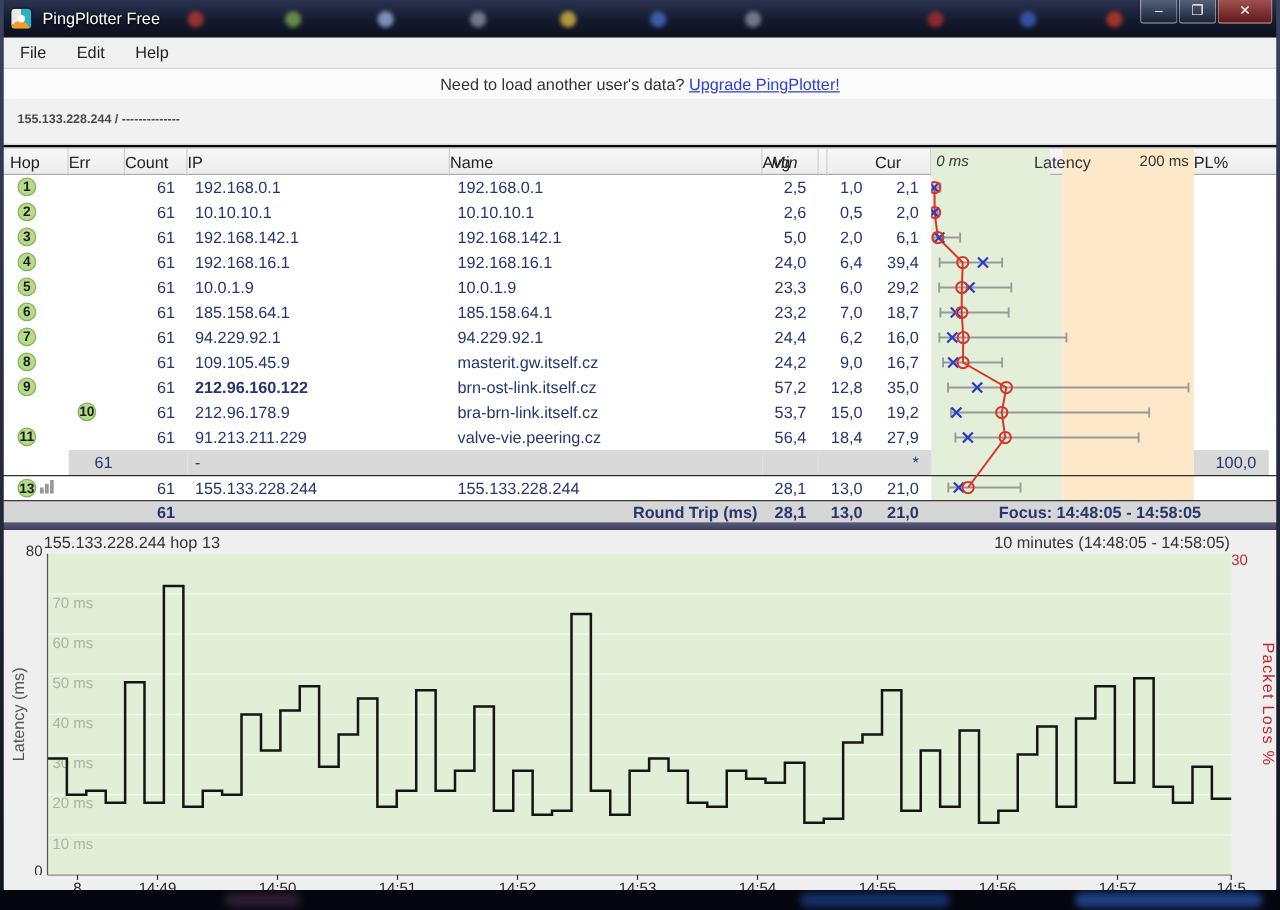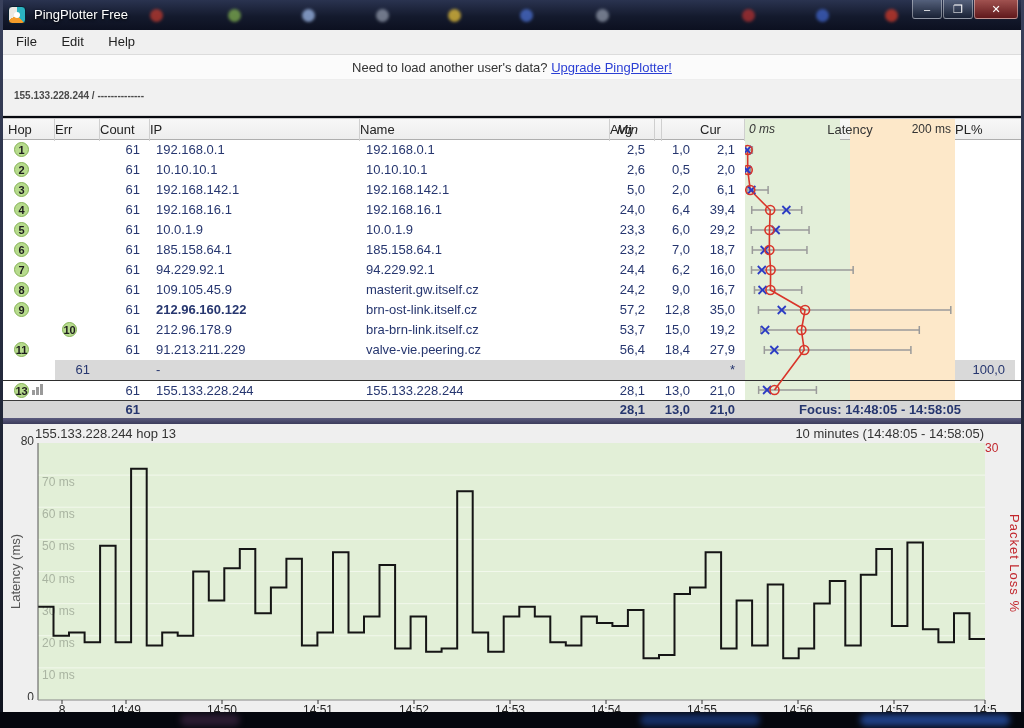--- a/index.html
+++ b/index.html
@@ -378,20 +378,21 @@
         <circle cx="56.385000000000005" cy="190" r="4.5" fill="none" stroke="#d9352a" stroke-width="1.6"></circle>
         <line x1="25.294999999999998" y1="206" x2="33.295" y2="214" stroke="#2b3bc4" stroke-width="1.8"></line>
         <line x1="25.294999999999998" y1="214" x2="33.295" y2="206" stroke="#2b3bc4" stroke-width="1.8"></line>
         <circle cx="59.22" cy="210" r="4.5" fill="none" stroke="#d9352a" stroke-width="1.6"></circle>
         <line x1="18.05" y1="246" x2="26.05" y2="254" stroke="#2b3bc4" stroke-width="1.8"></line>
         <line x1="18.05" y1="254" x2="26.05" y2="246" stroke="#2b3bc4" stroke-width="1.8"></line>
         <circle cx="29.505000000000003" cy="250" r="4.5" fill="none" stroke="#d9352a" stroke-width="1.6"></circle>
       </svg>
       <div class="" id="summary-row" style="top: 282px;">
         <div class="cell c-right" style="left: 100px; width: 50px; padding-right: 10px;">61</div>
+        <div class="cell c-right" style="left: 360px; width: 250px; padding-right: 4px; font-weight: bold;">Round Trip (ms)</div>
         <div class="cell c-right" style="left: 610px; width: 45px; padding-right: 10px;">28,1</div>
         <div class="cell c-right" style="left: 655px; width: 45px; padding-right: 10px;">13,0</div>
         <div class="cell c-right" style="left: 700px; width: 45px; padding-right: 10px;">21,0</div>
         <div class="cell" id="focus-text" style="left: 745px; width: 270px; text-align: center;">Focus: 14:48:05 - 14:58:05</div>
       </div>
     </div>
 
   <div class="abs" id="splitter"></div>
 
   <div class="abs" id="graphpanel">

